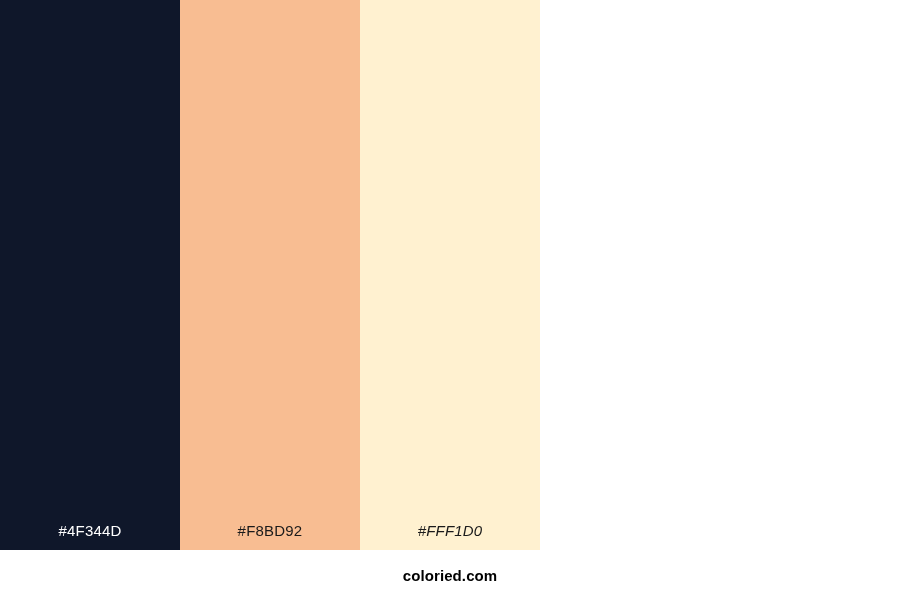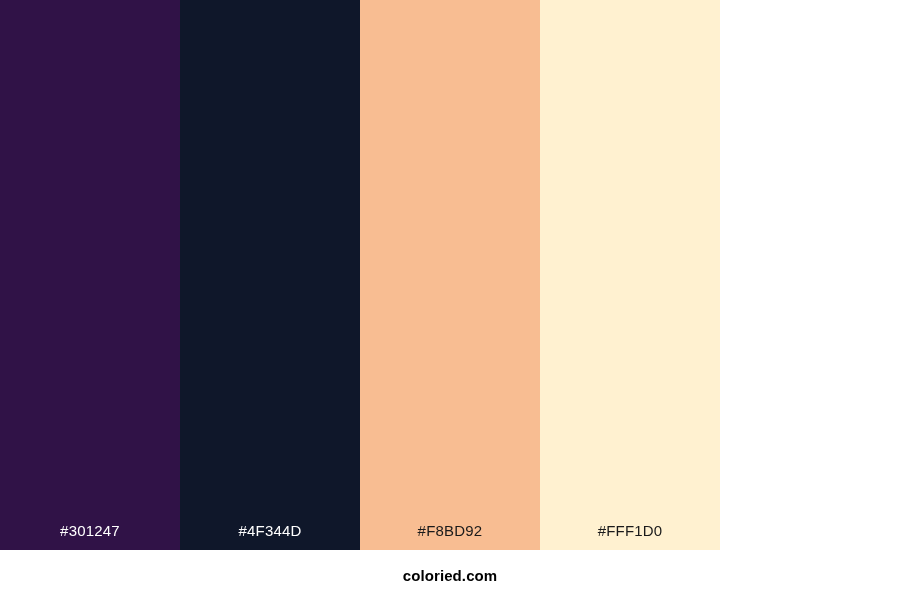--- a/index.html
+++ b/index.html
@@ -72,34 +72,31 @@
     user-select: none;
   }
 </style>
 </head>
 <body>
 
 <div id="palette-page">
 
   <div id="swatch-strip">
 
-    <div class="swatch" style="background-color: rgb(48, 18, 71);">
-      <span class="swatch-label label-light">#301247</span>
-    </div>
 
     <div class="swatch" style="background-color: #0f172a;">
       <span class="swatch-label label-light">#4F344D</span>
     </div>
 
 
     <div class="swatch" style="background-color: rgb(248, 189, 146);">
       <span class="swatch-label label-dark">#F8BD92</span>
     </div>
 
-    <div class="swatch" style="background-color: rgb(255, 241, 208);">
+    <div class="swatch" style="background-color: rgb(255, 241, 208); font-style: italic;">
       <span class="swatch-label label-dark">#FFF1D0</span>
     </div>
 
   </div>
 
   <div id="site-footer">
     <span id="footer-brand">coloried.com</span>
   </div>
 
 </div>

